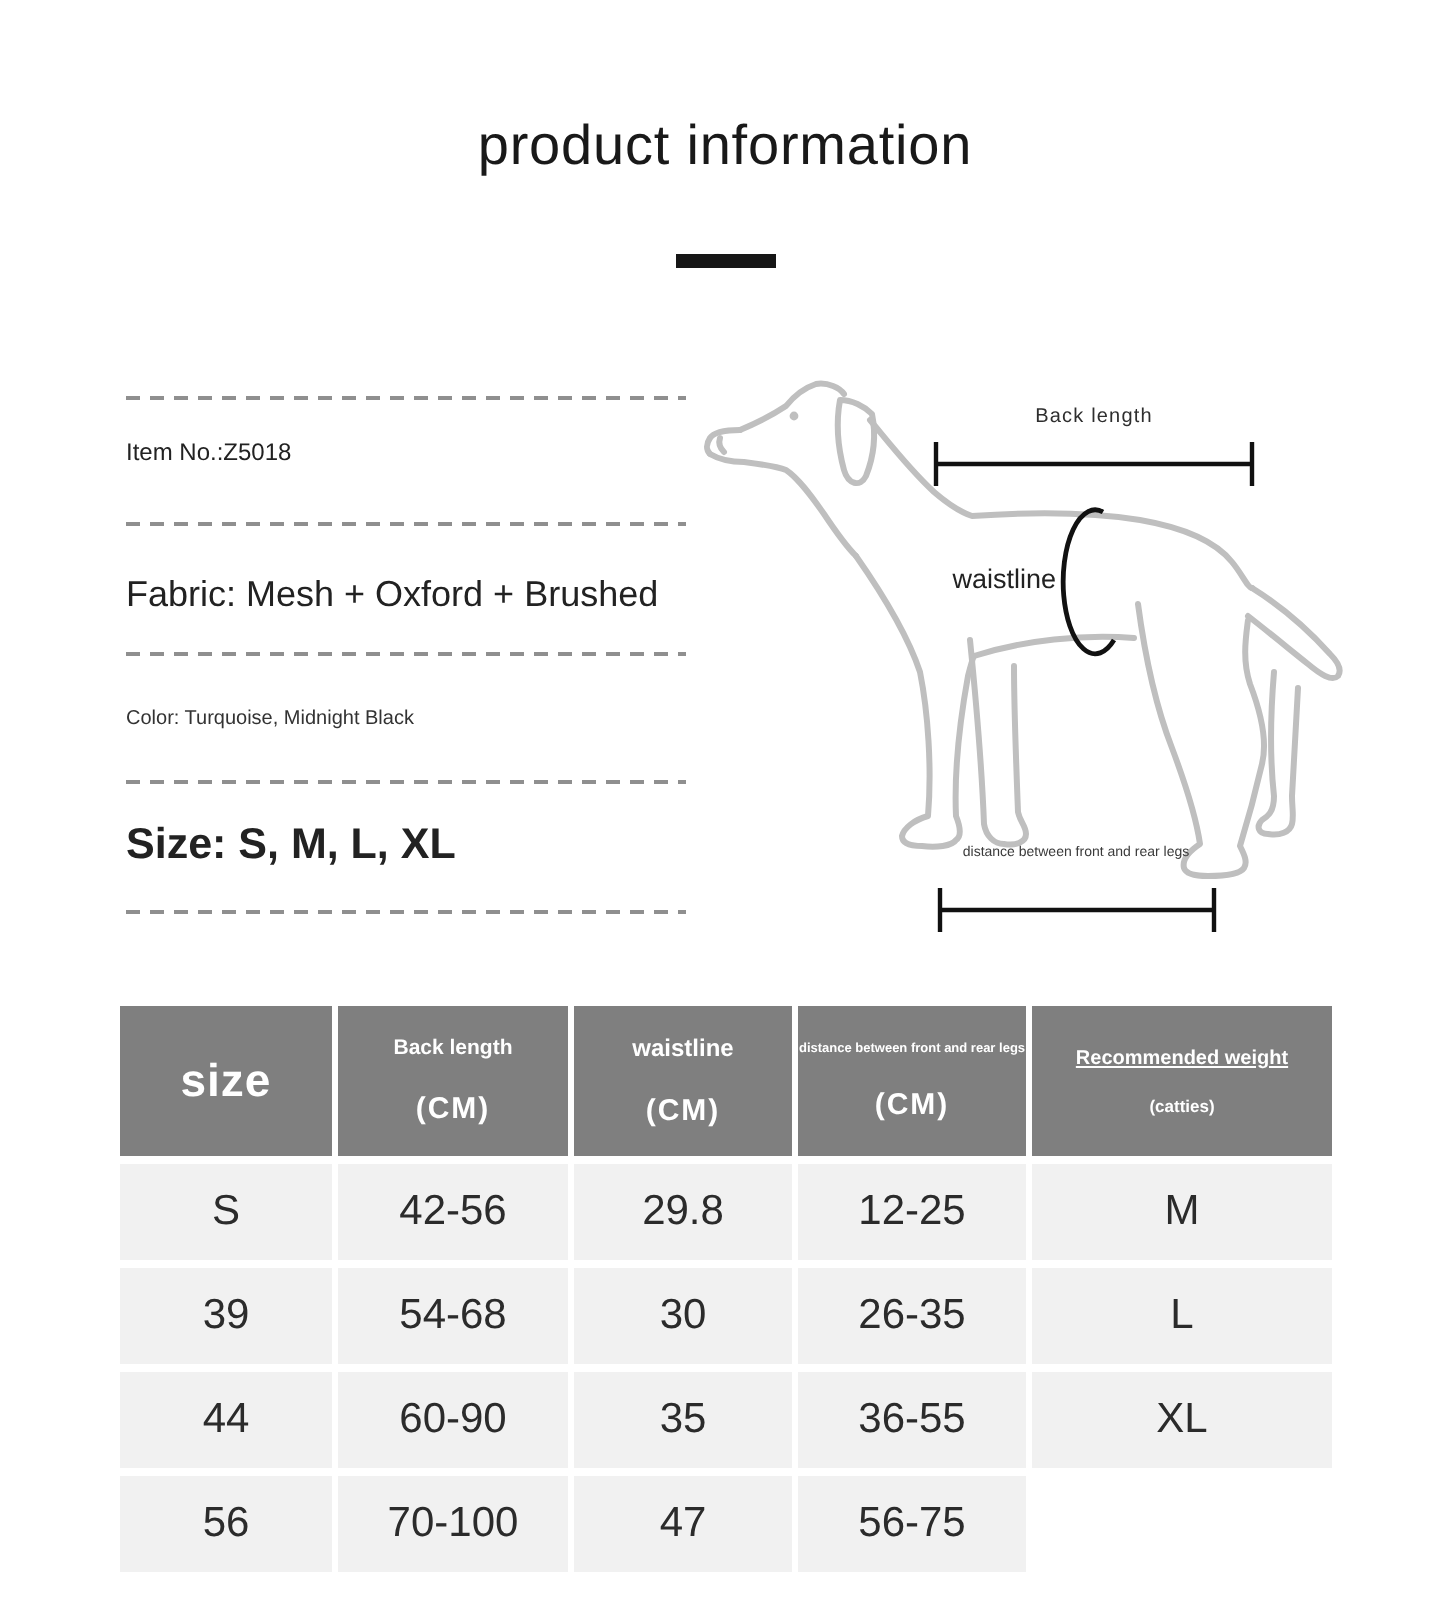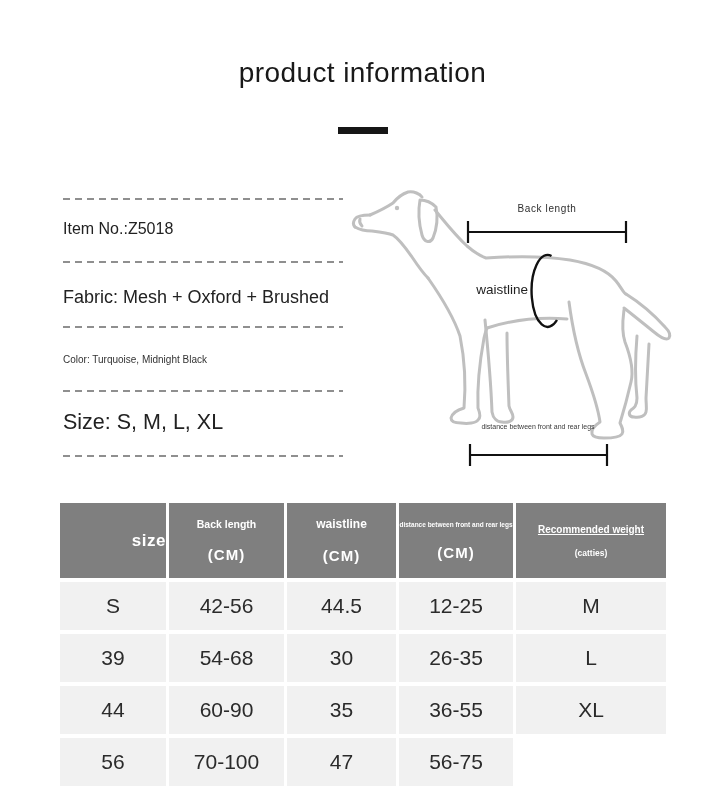--- a/index.html
+++ b/index.html
@@ -14,24 +14,24 @@
   }
   .title-bar { position:absolute; left:338px; top:127px; width:50px; height:7px; background:#161616; }
 
   
   .dash {
     position:absolute; left:63px; width:280px; height:2px;
     background:repeating-linear-gradient(90deg,#8f8f8f 0 7px, transparent 7px 12px);
   }
   .d1{top:198px} .d2{top:261px} .d3{top:326px} .d4{top:390px} .d5{top:455px}
   .spec { position:absolute; left:63px; color:#222; line-height:1.15; white-space:nowrap; }
-  .spec-item   { top:220px; font-size:16px; }
+  .spec-item   { top:220px; font-size:12px; }
   .spec-fabric { top:287px; font-size:18px;text-align:right; }
   .spec-color  { top:354px; font-size:10px; color:#333; }
-  .spec-size   { top:410px; font-size:21.5px; }
+  .spec-size   { top:410px; font-size:21.5px;font-weight:bold; }
 
   
   .dog-wrap { position:absolute; left:350px; top:170px; width:375px; height:330px; }
   .diag-label { position:absolute; color:#333; line-height:1.1; }
   .lbl-back  { left:468px; top:203px; width:158px; text-align:center; font-size:10px; letter-spacing:0.6px; color:#2e2e2e; }
   .lbl-waist { left:446px; top:283px; width:82px;  text-align:right;  font-size:13.5px; color:#222; }
   .lbl-dist  { left:468px; top:423px; width:140px; text-align:center; font-size:7px; color:#3a3a3a; }
 
   
   .size-table {
@@ -39,21 +39,21 @@
     display:grid;
     grid-template-columns:106px 115px 109px 114px 150px;
     grid-template-rows:75px 48px 48px 48px 48px;
     column-gap:3px; row-gap:4px;
   }
   .th {
     background:#7f7f7f; color:#ffffff; font-weight:bold; text-align:center;
     display:flex; flex-direction:column; align-items:center; justify-content:center;
   }
   .th .l2 { margin-top:16px; letter-spacing:1px; }
-  .th-size        { font-size:17px; letter-spacing:0.5px;align-items:flex-end; }
+  .th-size        { font-size:23px; letter-spacing:0.5px; }
   .th-back  .l1   { font-size:10.5px; }
   .th-back  .l2   { font-size:15px; }
   .th-waist .l1   { font-size:12px; }
   .th-waist .l2   { font-size:15px; }
   .th-dist  .l1   { font-size:6.5px; }
   .th-dist  .l2   { font-size:15px; }
   .th-weight .l1  { font-size:10px;text-decoration:underline; }
   .th-weight .l2  { font-size:8.5px; margin-top:13px; letter-spacing:0; }
   .td {
     background:#f1f1f1; color:#2b2b2b; font-size:21px;
@@ -146,21 +146,21 @@
       <span class="l1">distance between front and rear legs</span>
       <span class="l2">(CM)</span>
     </div>
     <div class="th th-weight">
       <span class="l1">Recommended weight</span>
       <span class="l2">(catties)</span>
     </div>
 
     <div class="td">S</div>
     <div class="td">42-56</div>
-    <div class="td">44.5</div>
+    <div class="td">29.8</div>
     <div class="td">12-25</div>
 
     <div class="td">M</div>
     <div class="td">39</div>
     <div class="td">54-68</div>
     <div class="td">30</div>
     <div class="td">26-35</div>
 
     <div class="td">L</div>
     <div class="td">44</div>

